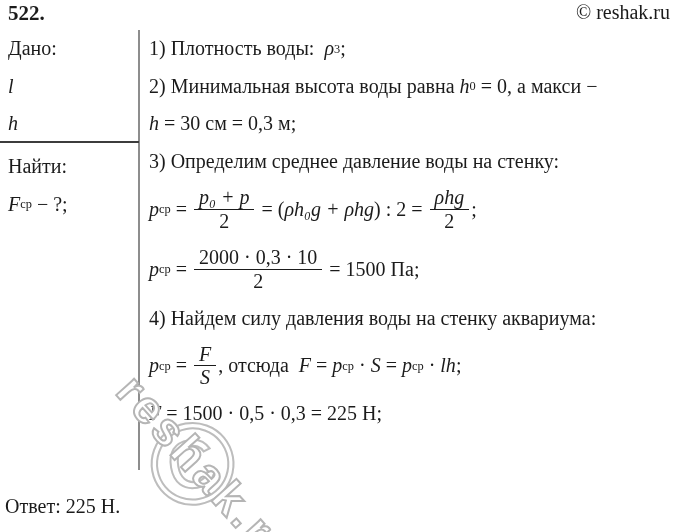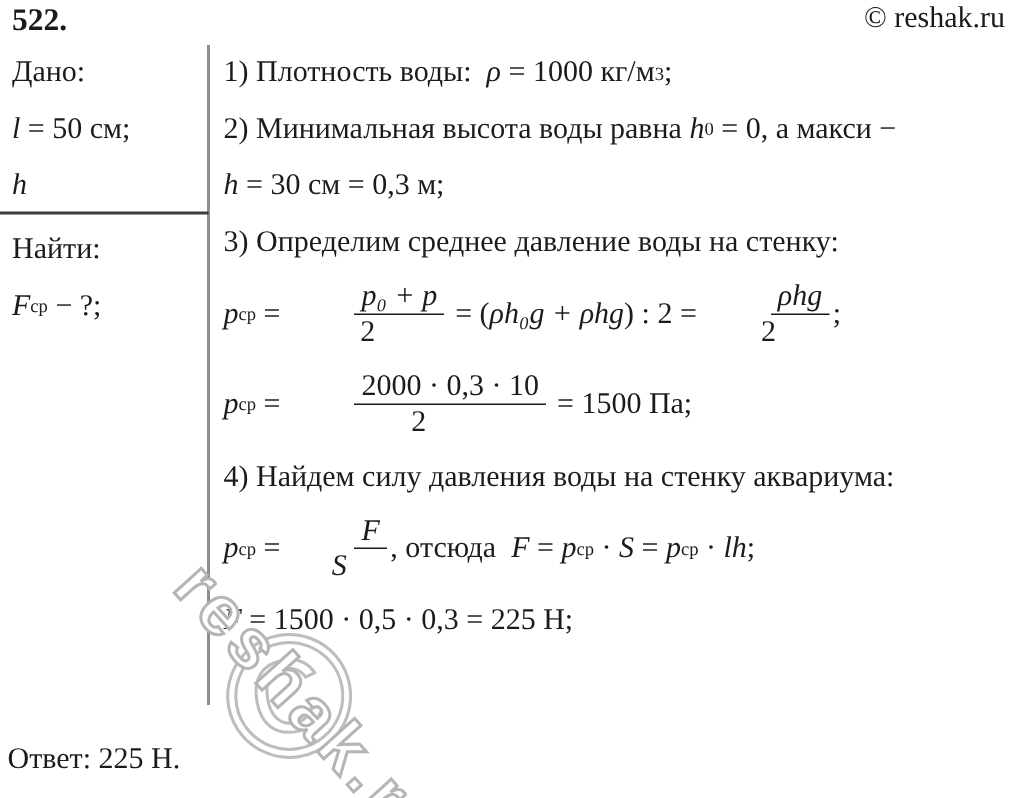--- a/index.html
+++ b/index.html
@@ -18,21 +18,21 @@
   .given{position:absolute;left:8px;top:30px;width:124px;}
   .find{position:absolute;left:8px;top:148px;width:124px;font-family:Liberation Serif, serif;}
   .solution{position:absolute;left:149px;top:30px;width:522px;}
   .sline{height:37.5px;display:flex;align-items:center;white-space:pre;}
   .fline{display:flex;align-items:center;white-space:pre;}
   .f1{height:58px;}
   .f2{height:62px;}
   .f3{height:56px;}
   .f4{height:40px;}
   .frac{display:inline-block;vertical-align:middle;text-align:center;line-height:1.12;padding:0 2px;}
-  .frac .num{display:block;padding:0 5px;border-bottom:1.6px solid #1b1b1b;margin-left:42px;}
+  .frac .num{display:block;padding:0 5px;border-bottom:1.6px solid #1b1b1b;}
   .frac .den{display:block;}
   .answer{position:absolute;left:5px;top:495px;white-space:pre;}
   .wm{pointer-events:none;}
   .wm-text{
     position:absolute;left:146px;top:364px;z-index:4;
     transform:rotate(48deg);transform-origin:0 0;
     font-family:"Liberation Sans", sans-serif;font-weight:bold;font-size:46px;
     letter-spacing:4px;color:#ffffff;-webkit-text-stroke:2px #b5b5b5;
   }
   .wm-copy{
@@ -48,32 +48,32 @@
 <div class="page">
 
   <div class="prob-num">522.</div>
   <div class="copyright">© reshak.ru</div>
 
   <div class="vline"></div>
   <div class="hline"></div>
 
   <div class="given">
     <div class="sline">Дано:</div>
-    <div class="sline"><span class="it">l</span><span> = 50 см;</span></div>
+    <div class="sline"><span class="it">l</span></div>
     <div class="sline"><span class="it">h</span></div>
   </div>
 
   <div class="find">
     <div class="sline">Найти:</div>
     <div class="sline"><span class="it">F</span><sub>ср</sub><span> − ?;</span></div>
   </div>
 
   <div class="solution">
 
-    <div class="sline"><span>1) Плотность воды:  </span><span class="it">ρ</span><span> = 1000 кг/м</span><sup>3</sup><span>;</span></div>
+    <div class="sline"><span>1) Плотность воды:  </span><span class="it">ρ</span><sup>3</sup><span>;</span></div>
 
     <div class="sline"><span>2) Минимальная высота воды равна </span><span class="it">h</span><sub>0</sub><span> = 0, а макси −</span></div>
 
     <div class="sline"><span class="it">h</span><span> = 30 см = 0,3 м;</span></div>
 
     <div class="sline">3) Определим среднее давление воды на стенку:</div>
 
     <div class="fline f1">
       <span class="it">p</span><sub>ср</sub><span> = </span><span class="frac"><span class="num it">p₀ + p</span><span class="den">2</span></span><span> = (</span><span class="it">ρh₀g + ρhg</span><span>) : 2 = </span><span class="frac"><span class="num it">ρhg</span><span class="den">2</span></span><span>;</span>
     </div>

